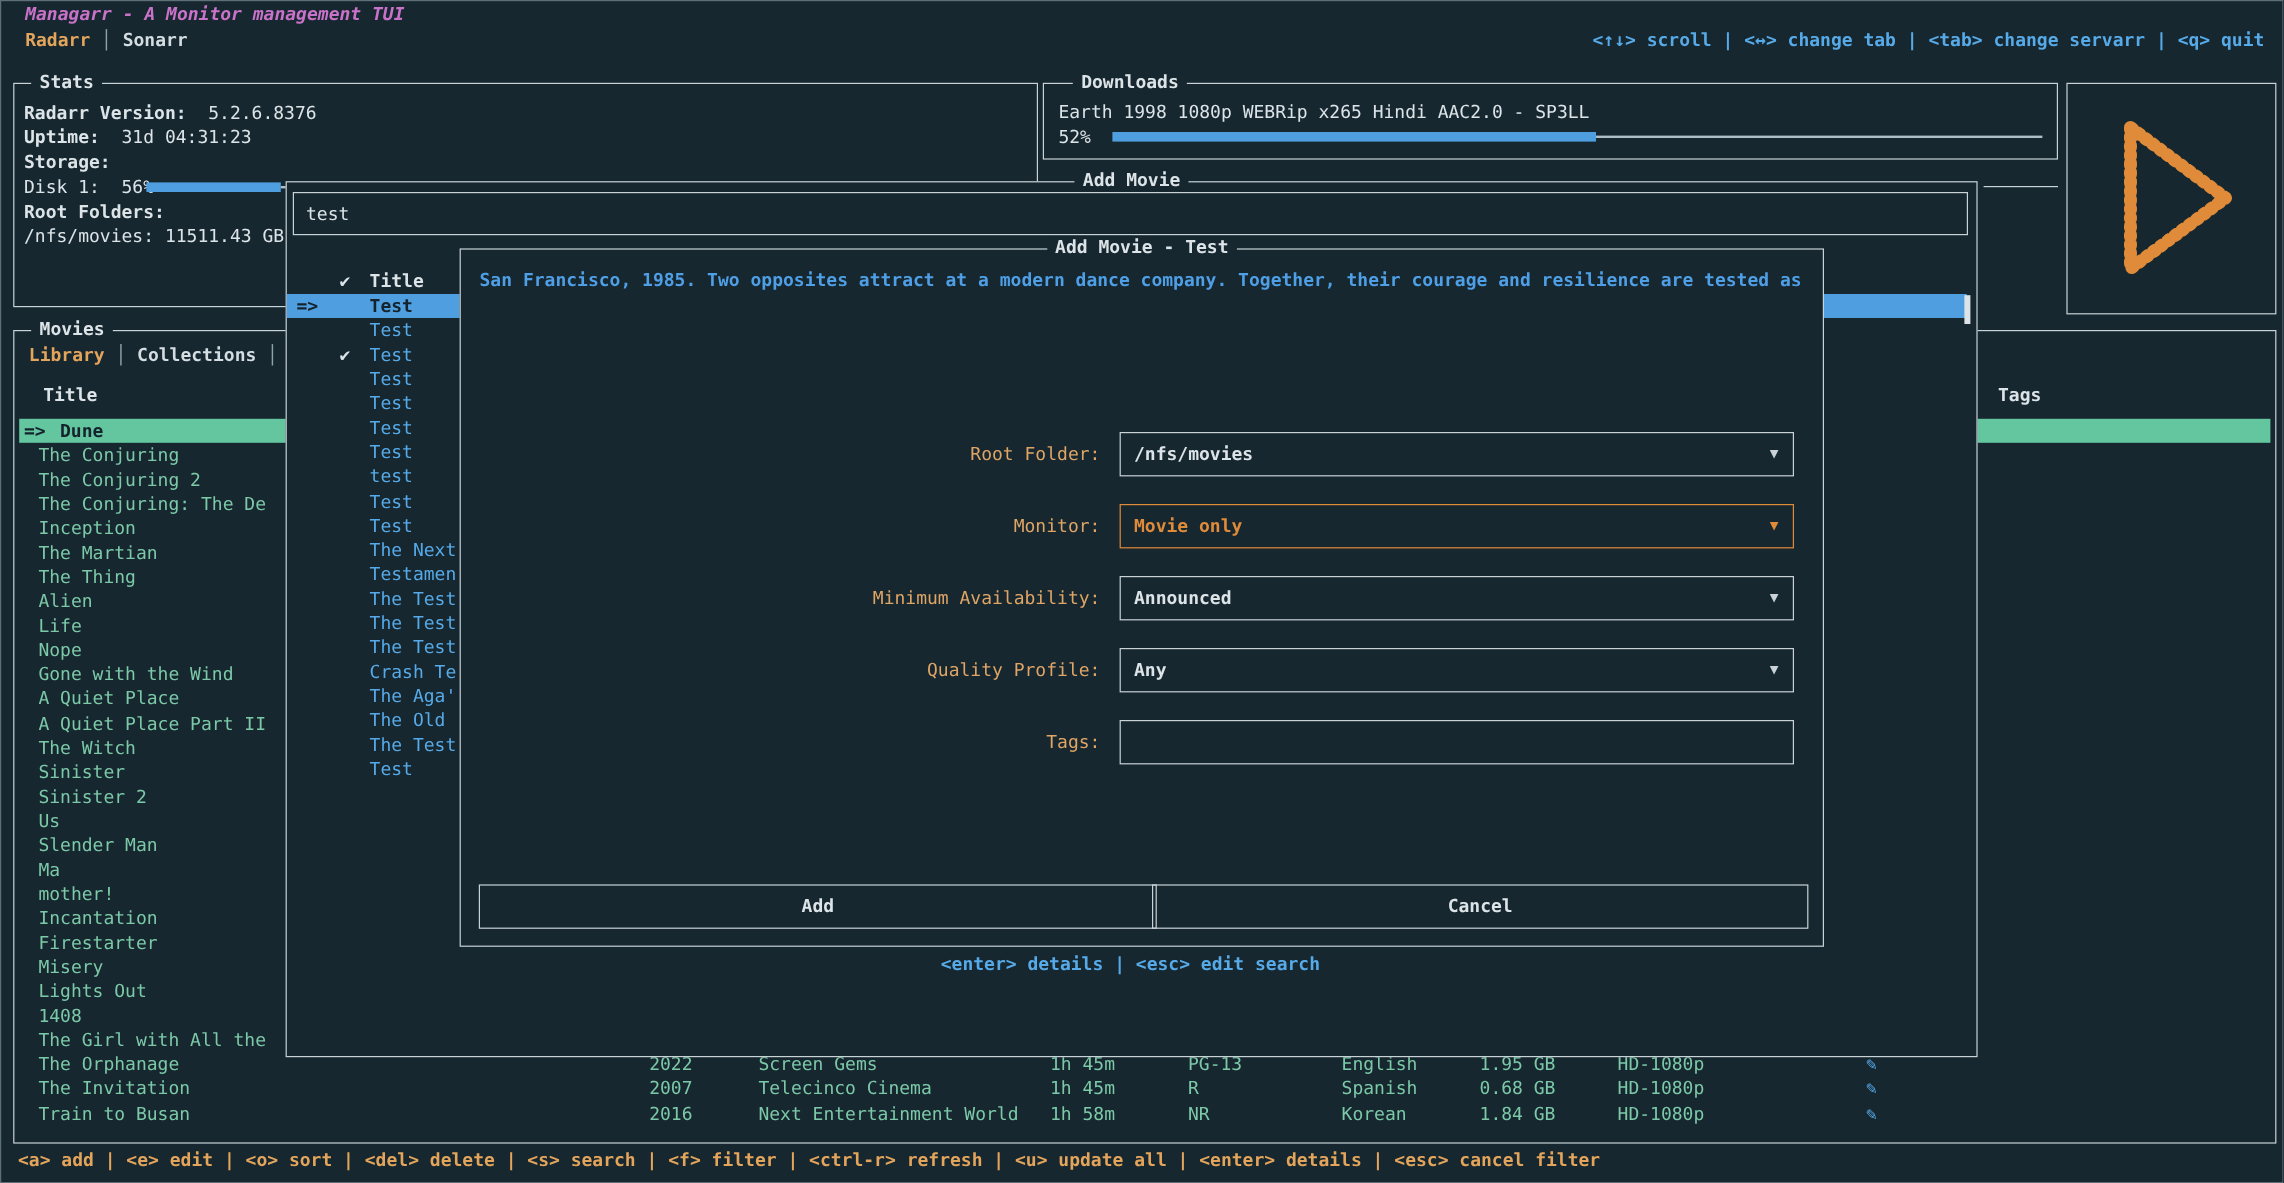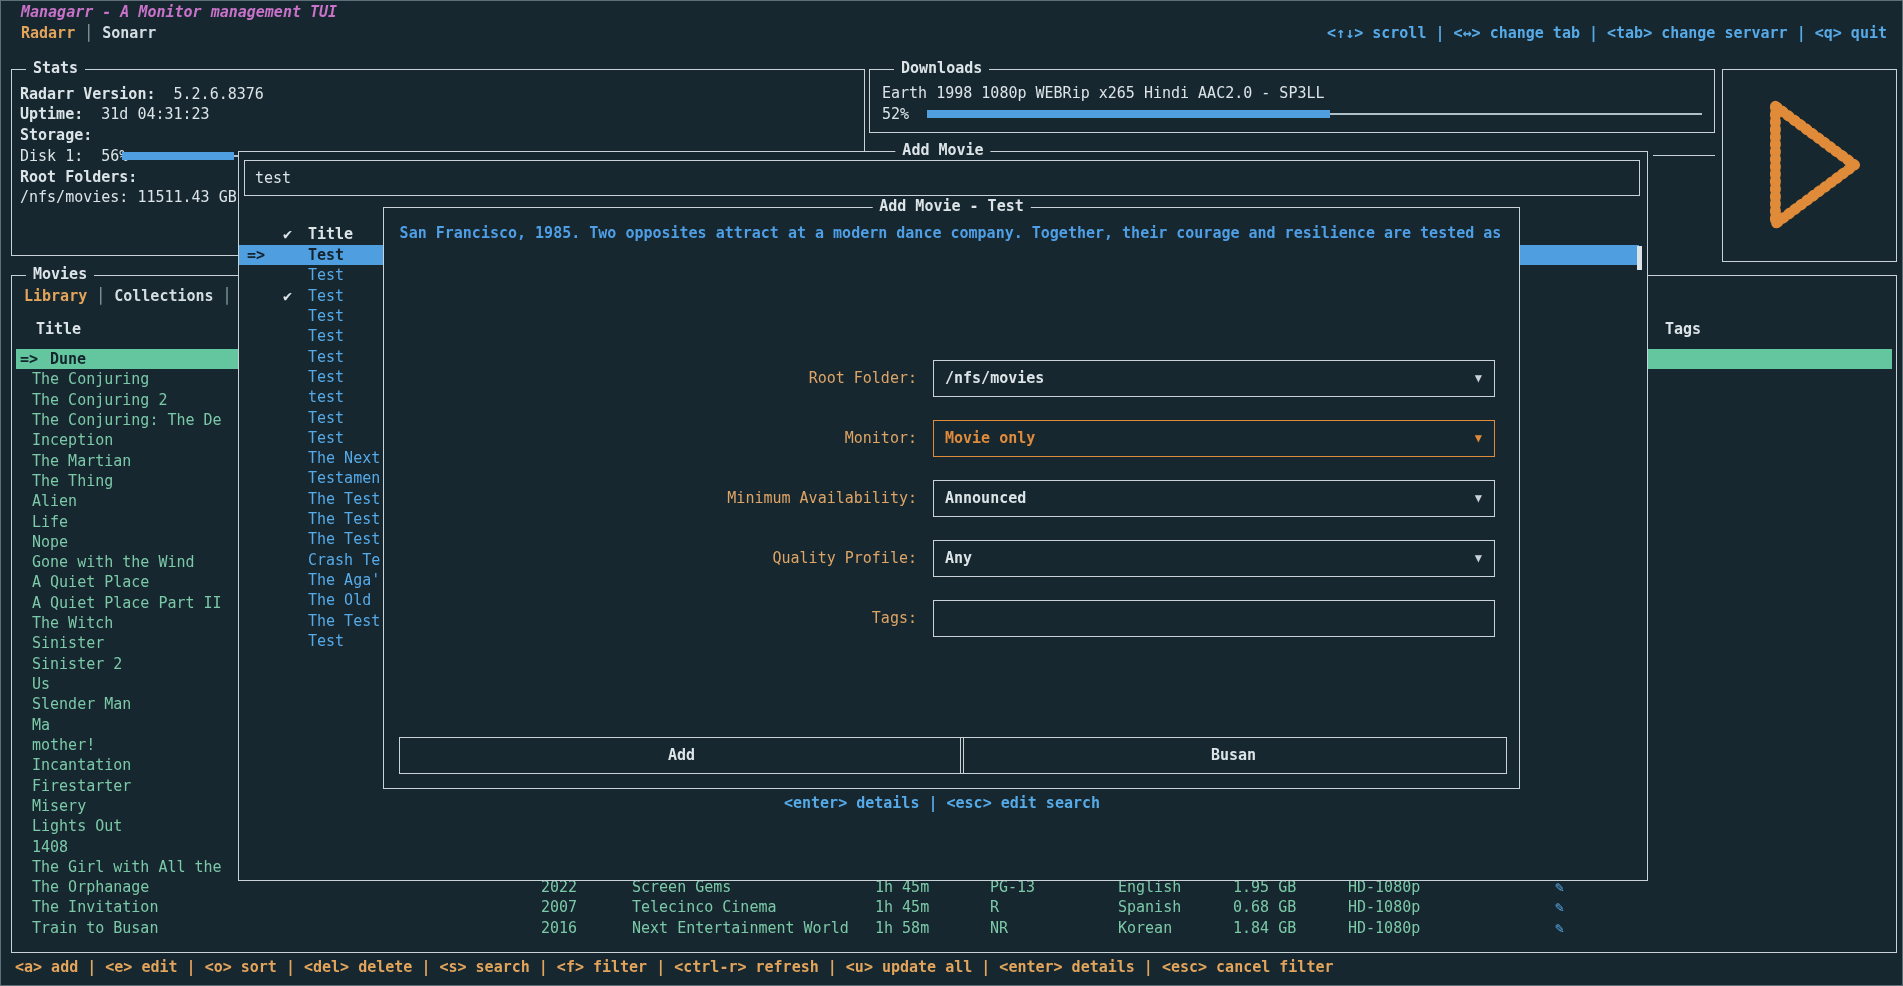--- a/index.html
+++ b/index.html
@@ -522,18 +522,18 @@
 
         <div class="field-row">
           <div class="f-label">Tags:</div>
           <div class="f-input">
             <span class="f-value"></span>
 
           </div>
         </div>
       </div>
     <div class="btn btn-add">Add</div>
-    <div class="btn btn-cancel">Busan</div>
+    <div class="btn btn-cancel">Cancel</div>
   </div>
 
   <div class="footer-help">&lt;a&gt; add | &lt;e&gt; edit | &lt;o&gt; sort | &lt;del&gt; delete | &lt;s&gt; search | &lt;f&gt; filter | &lt;ctrl-r&gt; refresh | &lt;u&gt; update all | &lt;enter&gt; details | &lt;esc&gt; cancel filter</div>
 
 </div>
 
 </body></html>

